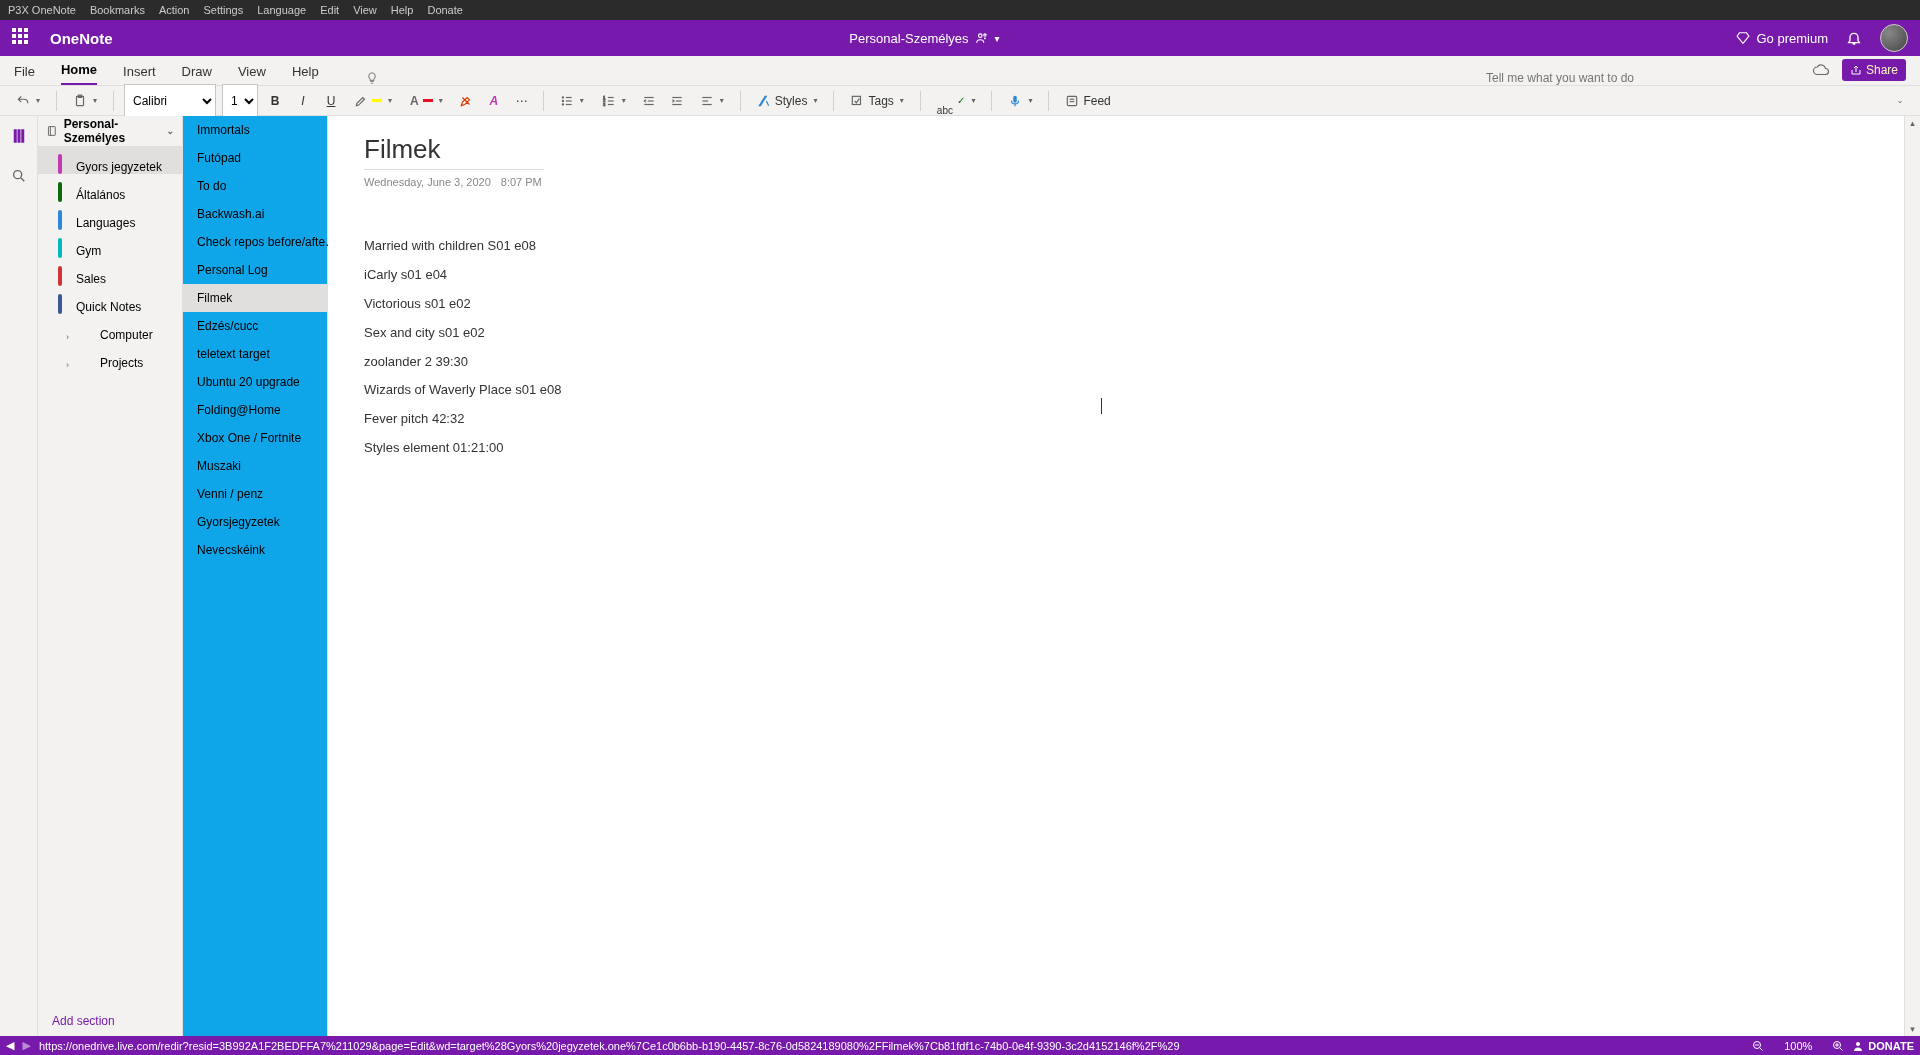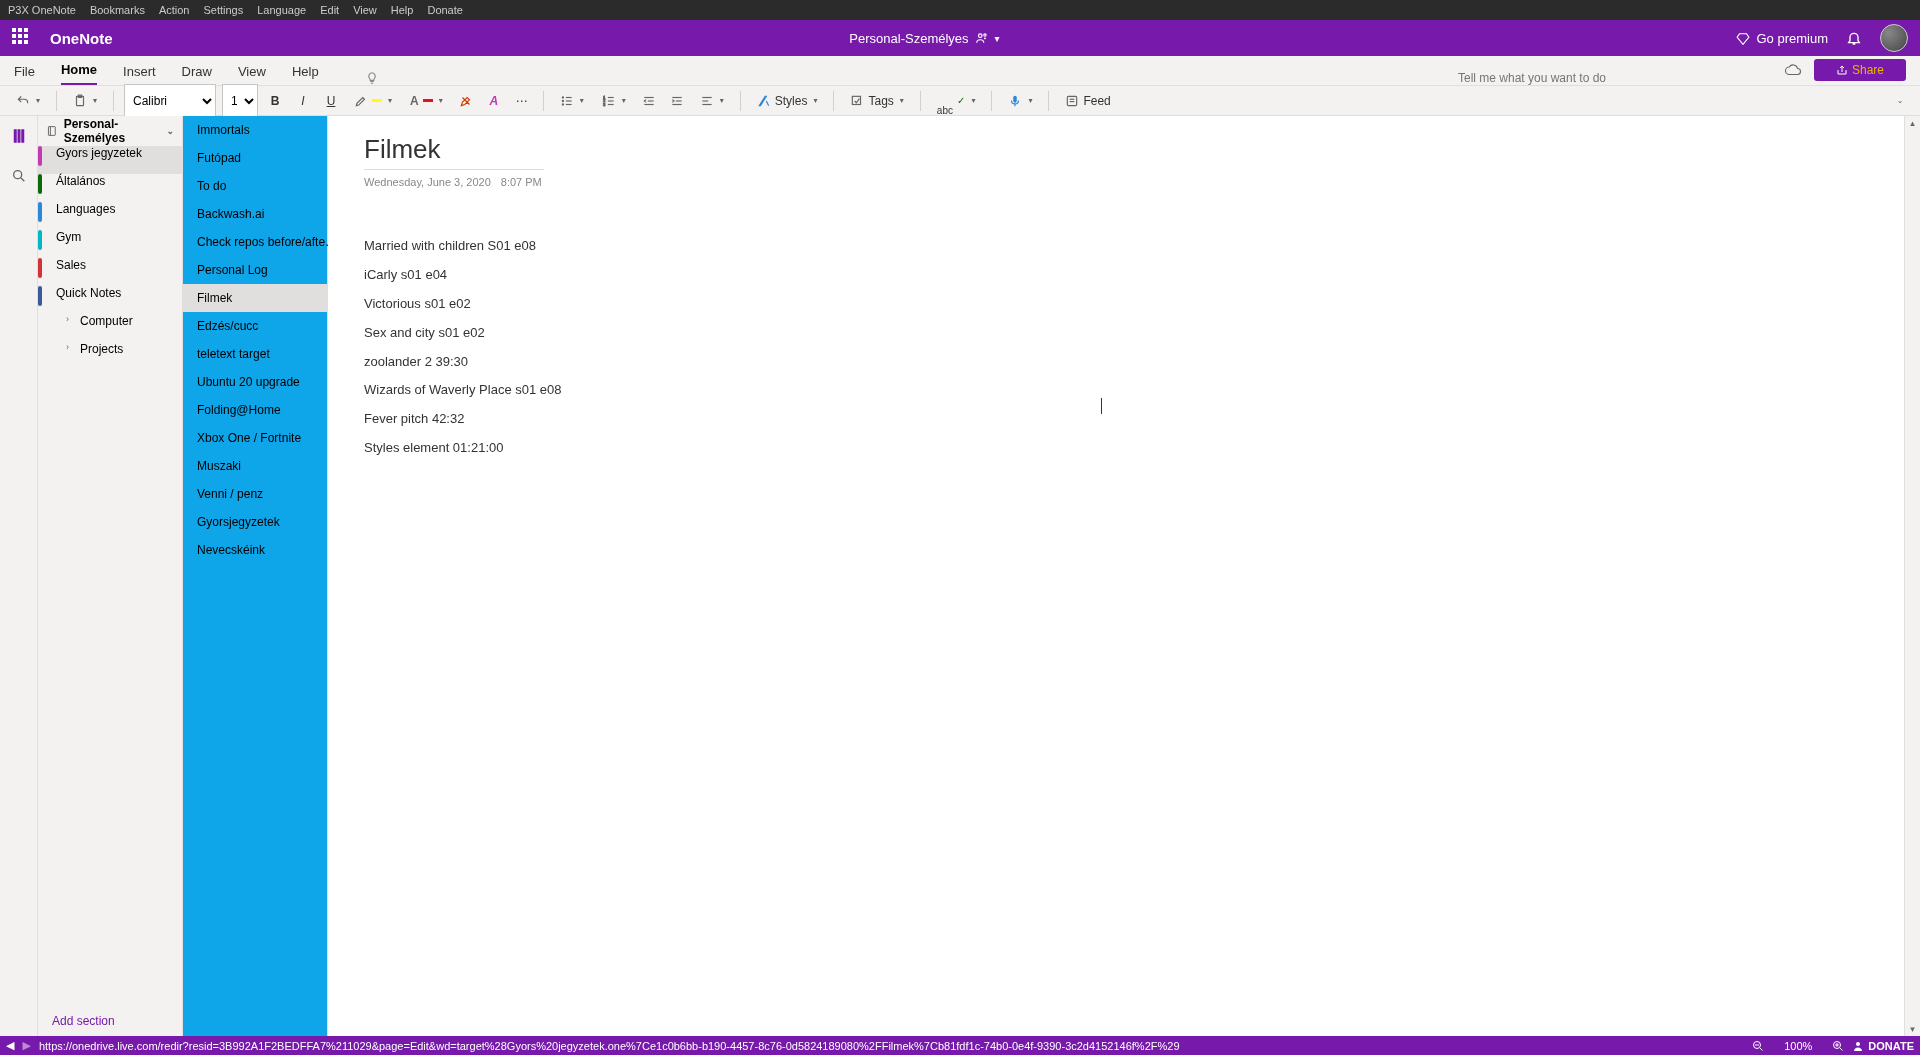--- a/index.html
+++ b/index.html
@@ -17,41 +17,41 @@
 .app-header .center { flex: 1; display: flex; justify-content: center; align-items: center; gap: 6px; font-size: 13px; }
 .app-header .right { display: flex; align-items: center; gap: 18px; font-size: 13px; }
 .app-header .avatar { width: 28px; height: 28px; border-radius: 50%; background: radial-gradient(circle at 30% 30%, #888, #444); border: 1px solid #ccc; }
 
 
 .tabs-row { height: 30px; background: #f3f2f1; border-bottom: 1px solid #e1dfdd; display: flex; align-items: flex-end; padding: 0 14px; gap: 26px; font-size: 13px; color: #333; }
 .tabs-row .tab { padding-bottom: 6px; cursor: pointer; }
 .tabs-row .tab.active { font-weight: 600; border-bottom: 2px solid #7719aa; color: #000; }
 .tabs-row .search-area { display: flex; align-items: center; gap: 8px; margin-left: 20px; flex: 1; color: #888; justify-content: space-between; }
 .tabs-row .right-btns { display: flex; align-items: center; gap: 12px; padding-bottom: 4px; }
-.share-btn { background: #7719aa; color: #eab308; padding: 4px 22px; border-radius: 3px; font-size: 12px; display: flex; align-items: center; gap: 4px; cursor: pointer; }
+.share-btn { background: #7719aa; color: #fef9c3; padding: 4px 8px; border-radius: 3px; font-size: 12px; display: flex; align-items: center; gap: 4px; cursor: pointer; }
 
 
 .ribbon { height: 30px; background: #f3f2f1; border-bottom: 1px solid #e1dfdd; display: flex; align-items: center; padding: 0 10px; gap: 6px; font-size: 12px; color: #333; }
 .ribbon .sep { width: 1px; height: 20px; background: #d0d0d0; margin: 0 4px; }
 .ribbon select, .ribbon input { border: 1px solid #c8c6c4; background: #fff; height: 34px; font-size: 12px; padding: 0 4px; }
 .ribbon .font-name { width: 92px; }
 .ribbon .font-size { width: 36px; }
 .ribbon .rbtn { width: 22px; height: 22px; display: flex; align-items: center; justify-content: center; cursor: pointer; border-radius: 2px; }
 .ribbon .rbtn-wide { padding: 0 6px; width: auto; gap: 4px; }
 .ribbon .chev { font-size: 8px; color: #666; margin-left: 2px; }
 .ribbon .collapse-chev { margin-left: auto; }
 
 
 .body { display: flex; height: calc(1055px - 20px - 36px - 30px - 30px - 19px); }
 .nav-rail { width: 38px; background: #f3f2f1; border-right: 1px solid #e1dfdd; display: flex; flex-direction: column; align-items: center; padding-top: 8px; gap: 16px; }
 .nav-rail .rail-btn { width: 24px; height: 24px; display: flex; align-items: center; justify-content: center; cursor: pointer; color: #7719aa; }
 
 .sections-col { width: 145px; background: #f3f2f1; border-right: 1px solid #e1dfdd; display: flex; flex-direction: column; }
 .notebook-header { height: 30px; display: flex; align-items: center; padding: 0 8px; gap: 6px; font-size: 12px; font-weight: 600; cursor: pointer; }
-.section-item { height: 28px; display: flex; align-items: flex-start; padding-left: 0; font-size: 12px; cursor: pointer; position: relative; }
+.section-item { height: 28px; display: flex; align-items: flex-end; padding-left: 20px; font-size: 12px; cursor: pointer; position: relative; }
 .section-item .color-tab { width: 4px; height: 20px; border-radius: 2px; margin-right: 14px; }
 .section-item.selected { background: #e1dfdd; }
 .section-item .arrow { position: absolute; left: 28px; font-size: 9px; color: #666; }
 .add-link { height: 30px; display: flex; align-items: center; padding-left: 14px; font-size: 12px; color: #7719aa; cursor: pointer; margin-top: auto; }
 
 .pages-col { width: 145px; background: #0ea5e9; border-right: 1px solid #e1dfdd; display: flex; flex-direction: row; }
 .page-item { height: 28px; display: flex; align-items: center; padding: 0 14px; font-size: 12px; cursor: pointer; white-space: nowrap; overflow: hidden; text-overflow: ellipsis; }
 .page-item.selected { background: #e1dfdd; }
 
 .canvas { flex: 1; background: #fff; padding: 18px 36px; overflow: auto; position: relative; }
@@ -104,21 +104,21 @@
     <span>Personal-Személyes</span>
     <svg width="14" height="14" viewBox="0 0 24 24" fill="none" stroke="#fff" stroke-width="2">
         <circle cx="9" cy="8" r="3"></circle>
         <path d="M3 20c0-3 3-5 6-5s6 2 6 5"></path>
         <circle cx="17" cy="7" r="2"></circle>
         <path d="M17 11v3m-1.5-1.5h3"></path>
       </svg>
     <span style="font-size:10px;">▾</span>
   </div>
   <div class="right">
-    <div style="display:flex;align-items:flex-end;gap:6px;cursor:pointer;">
+    <div style="display:flex;align-items:flex-start;gap:6px;cursor:pointer;">
       <svg width="14" height="14" viewBox="0 0 24 24" fill="none" stroke="#fff" stroke-width="2">
           <path d="M6 3h12l4 6-10 12L2 9z"></path>
         </svg>
       <span>Go premium</span>
     </div>
     <svg width="16" height="16" viewBox="0 0 24 24" fill="none" stroke="#fff" stroke-width="2">
         <path d="M18 16v-5a6 6 0 10-12 0v5l-2 3h16zM10 21h4"></path>
       </svg>
     <div class="avatar"></div>
   </div>

